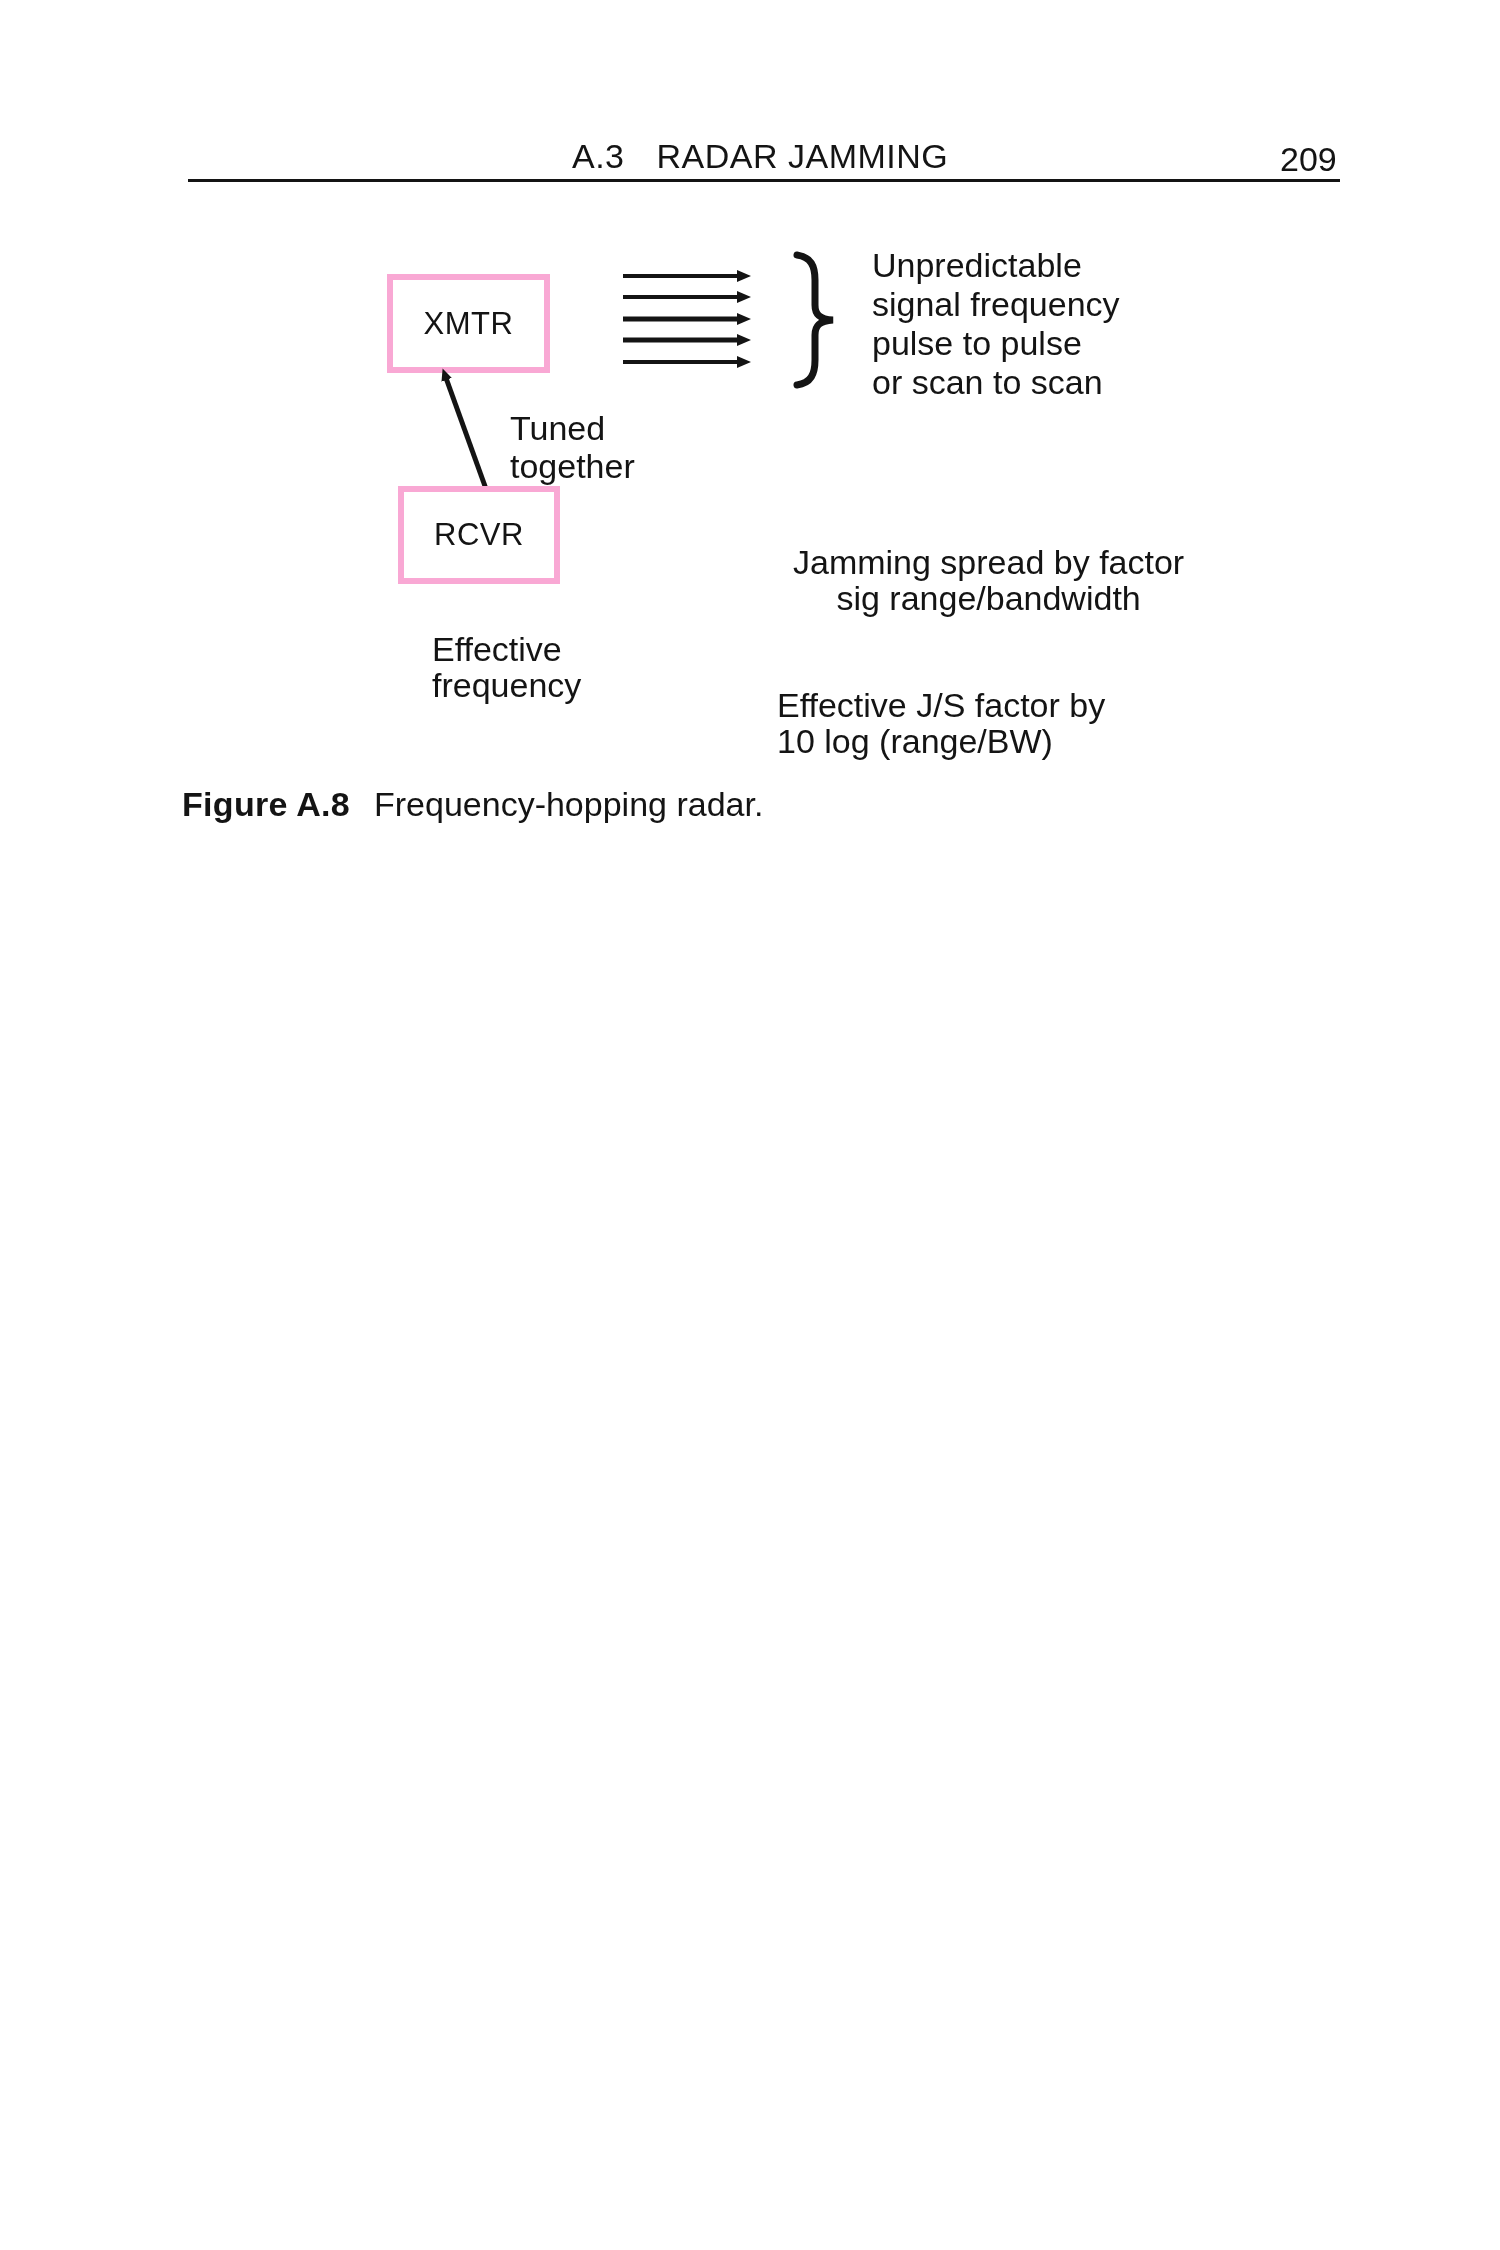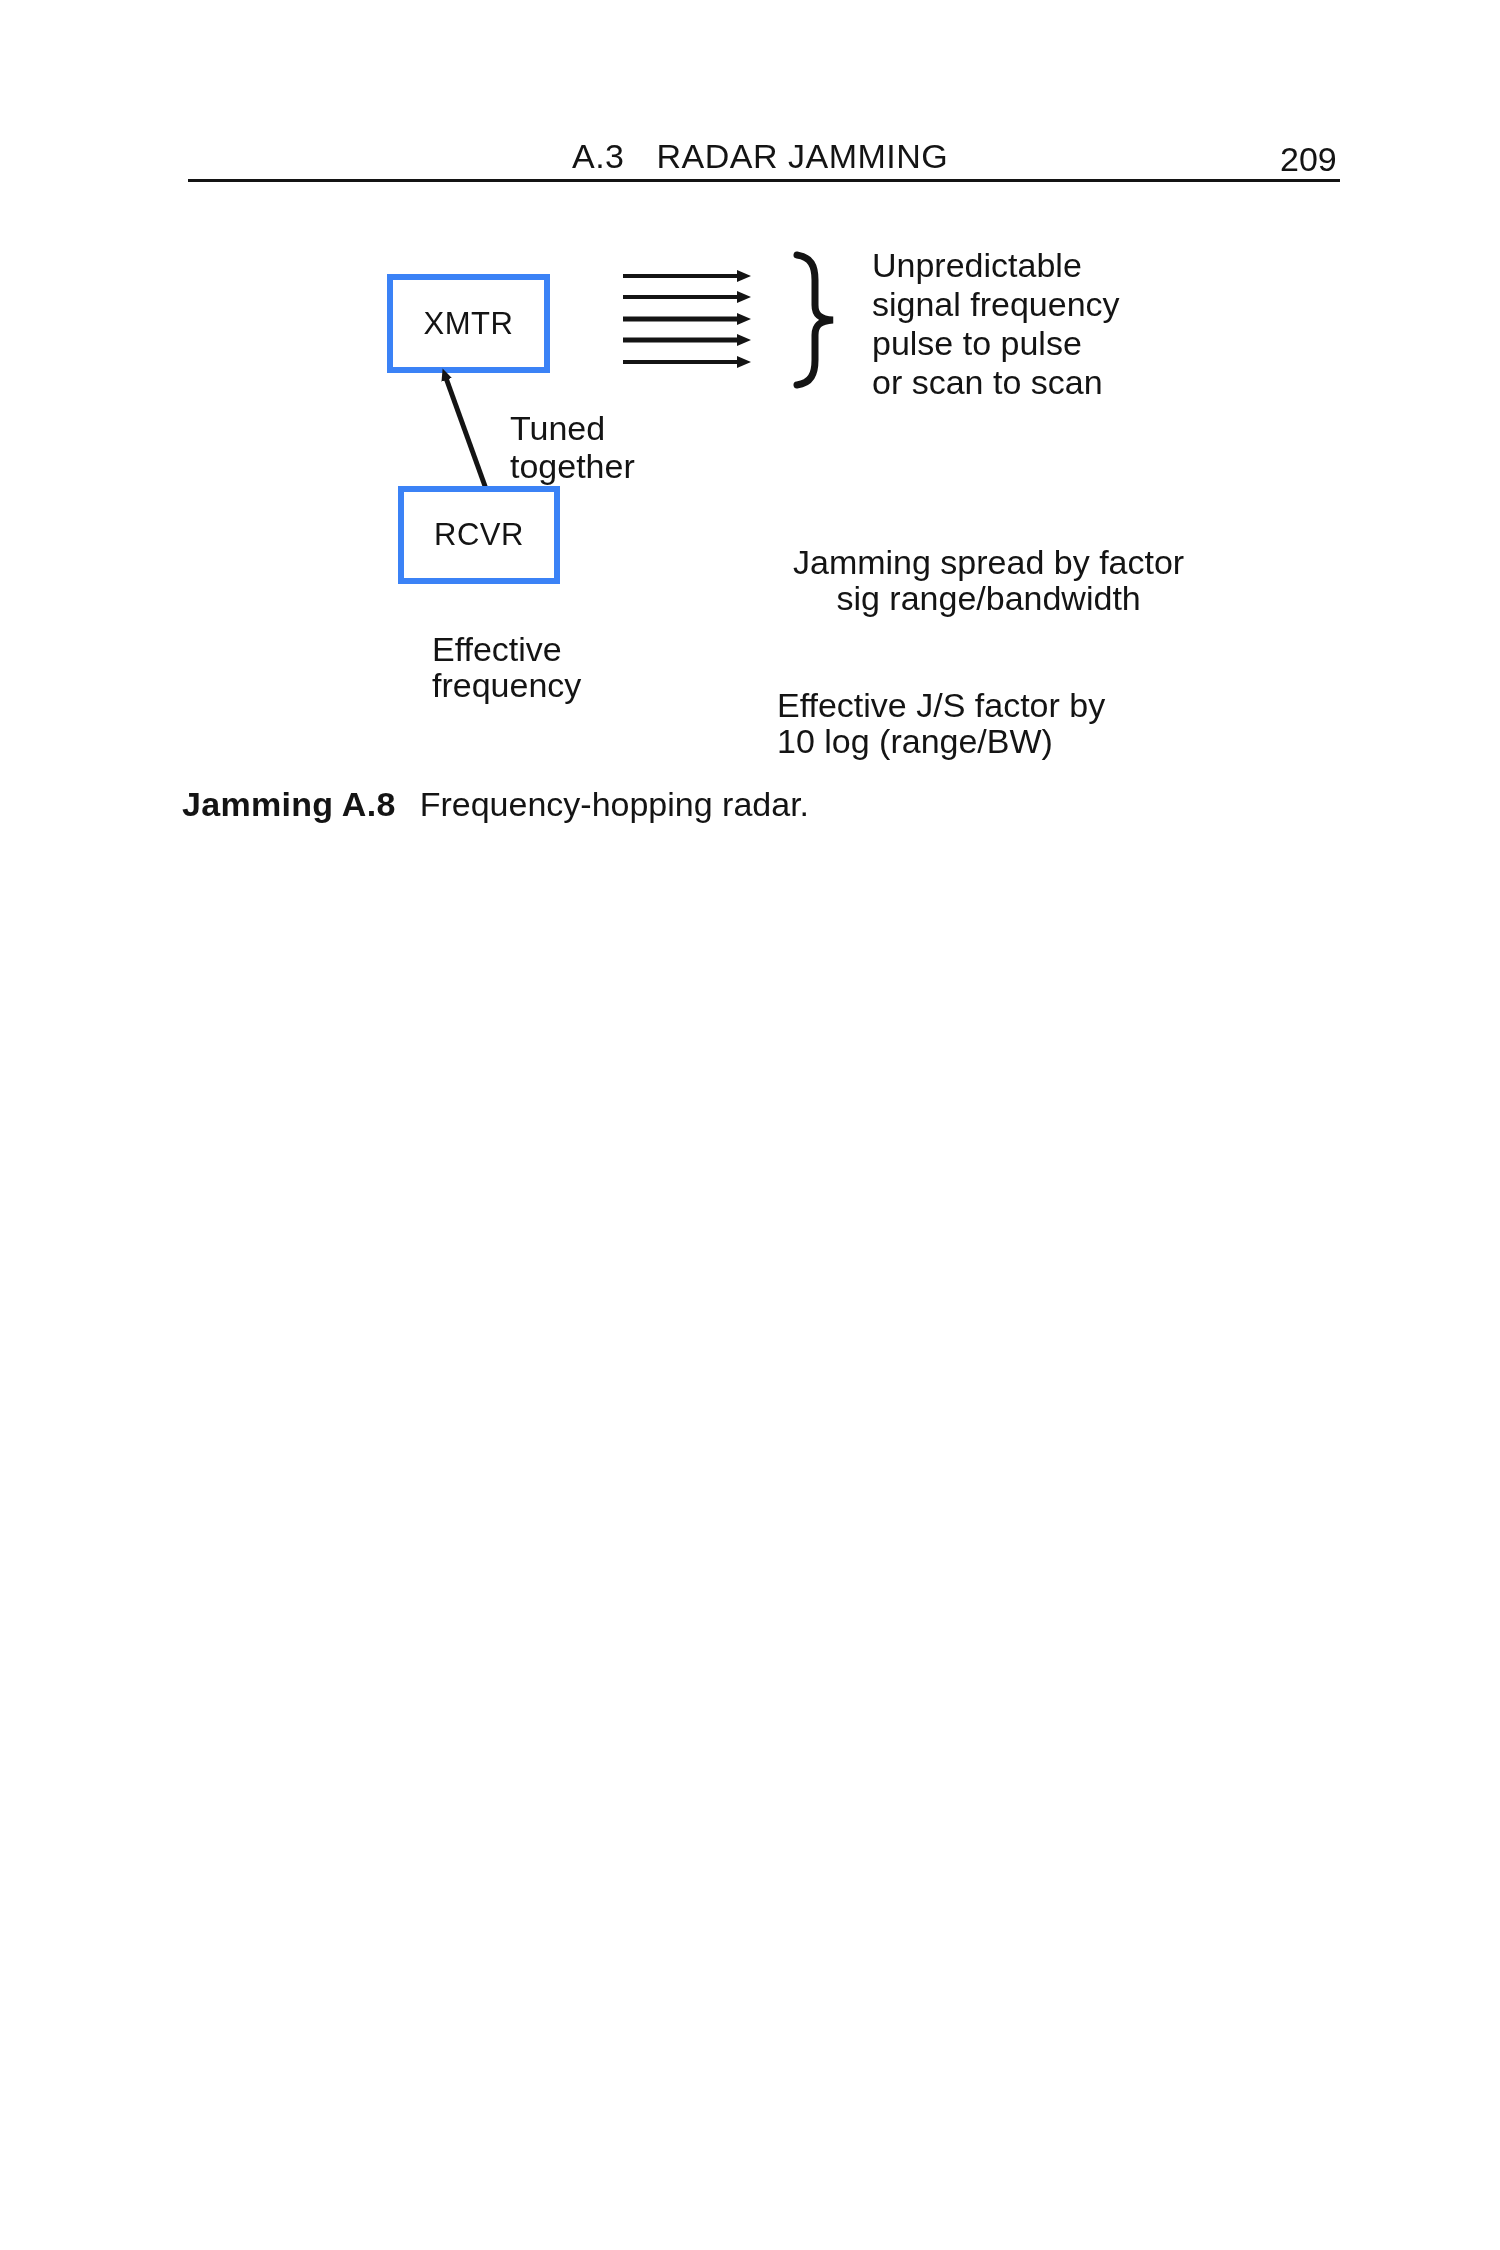--- a/index.html
+++ b/index.html
@@ -32,21 +32,21 @@
     font-size: 34px;
   }
   .header-rule {
     left: 188px; top: 179px;
     width: 1152px; height: 3px;
     background: #141414;
   }
 
   
   .dbox {
-    border: 6px solid #3b82f6;
+    border: 6px solid #f9a8d4;
     background: #ffffff;
     display: flex;
     align-items: center;
     justify-content: center;
     box-sizing: border-box;
     font-size: 31px;
     letter-spacing: 0.5px;
   }
   .xmtr-box { left: 387px; top: 274px; width: 163px; height: 99px; }
   .rcvr-box { left: 398px; top: 486px; width: 162px; height: 98px; }
@@ -146,16 +146,16 @@
     <div>Jamming spread by factor</div>
     <div>sig range/bandwidth</div>
   </div>
 
   <div class="abs note note-jsreduced">
     <div>Effective J/S factor by</div>
     <div>10 log (range/BW)</div>
   </div>
 
   <div class="abs figure-caption">
-    <span class="cap-label">Jamming A.8</span><span>Frequency-hopping radar.</span>
+    <span class="cap-label">Figure A.8</span><span>Frequency-hopping radar.</span>
   </div>
 
 </div>
 
 </body></html>

